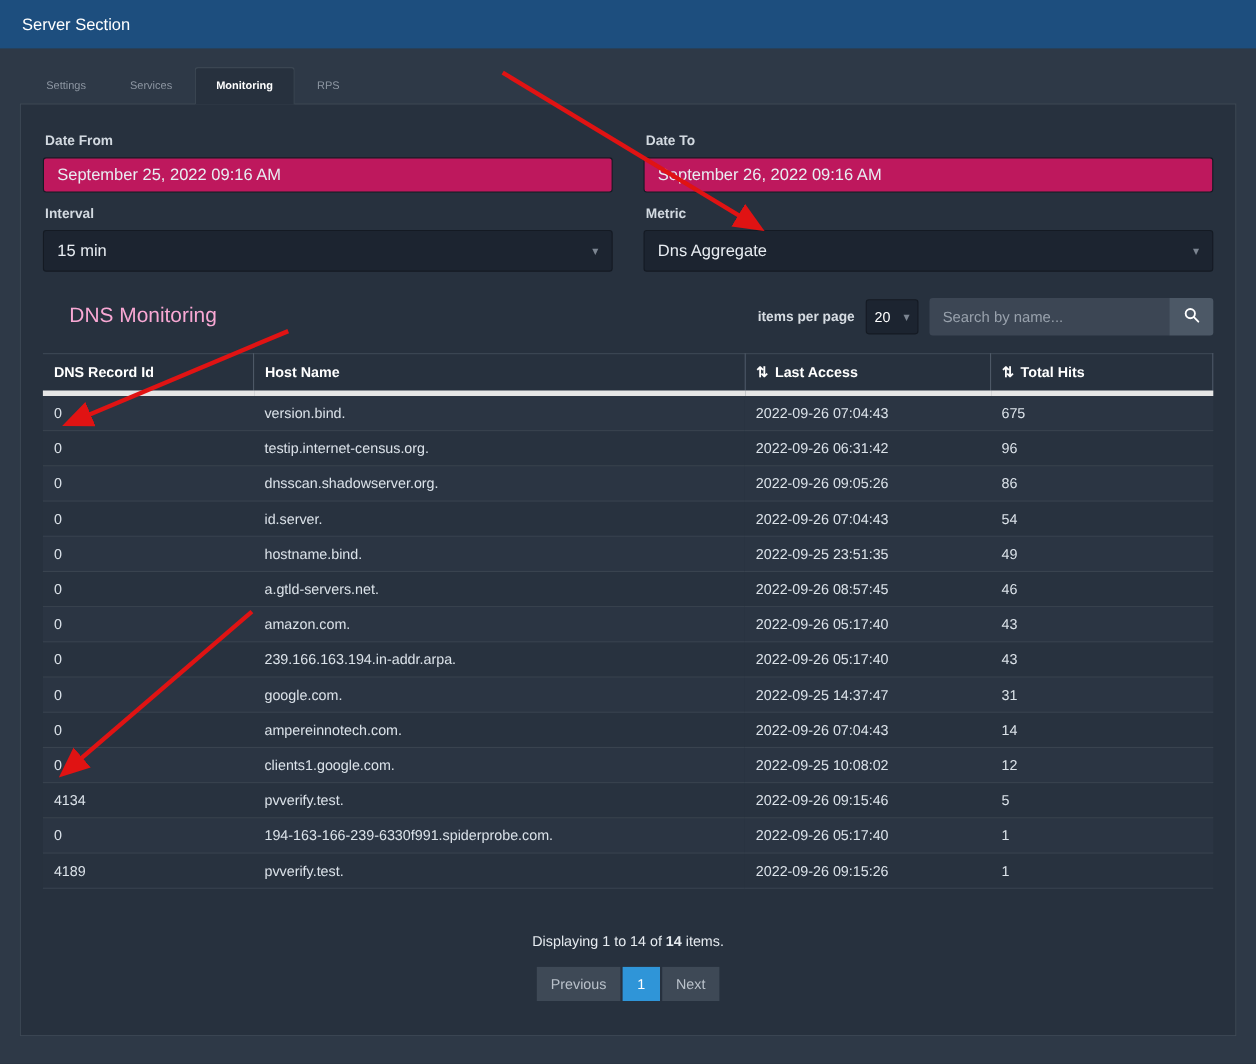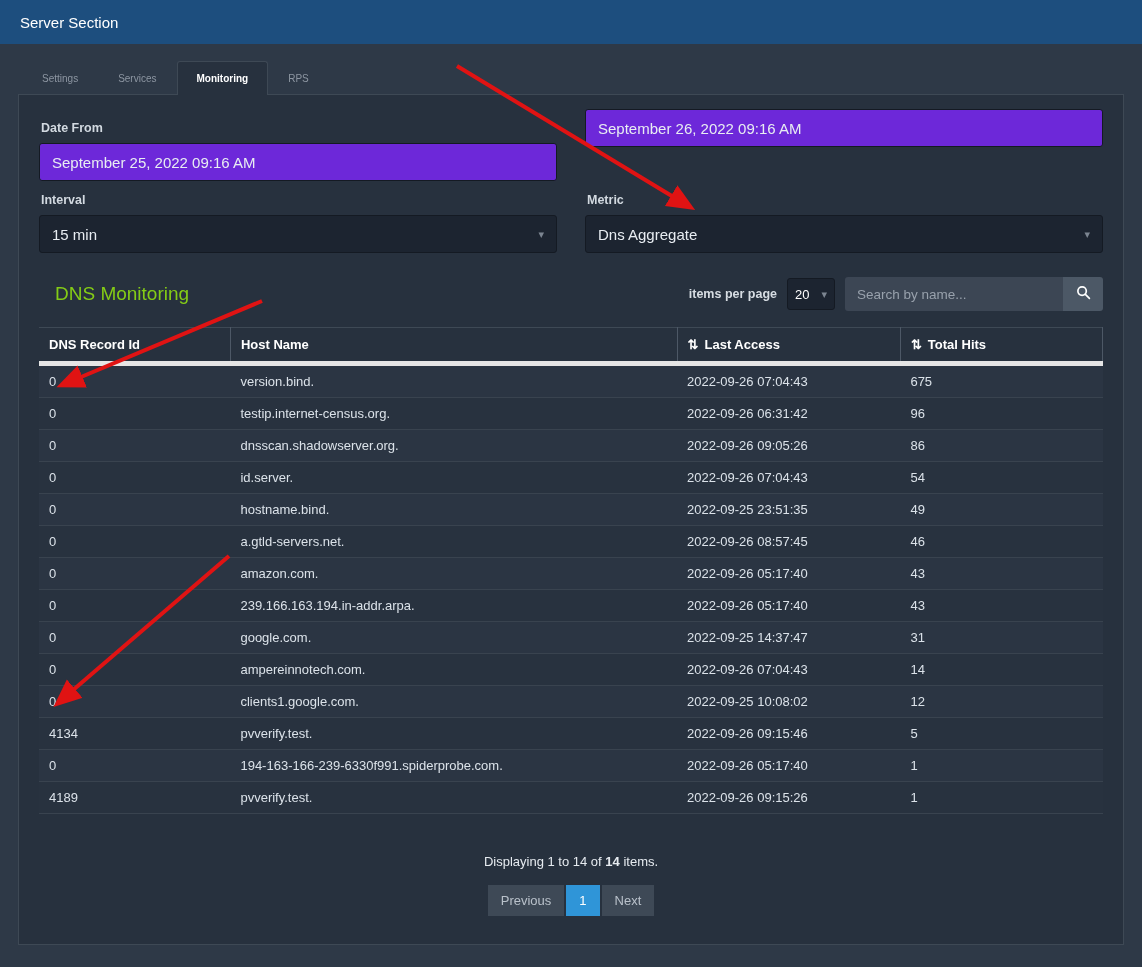--- a/index.html
+++ b/index.html
@@ -57,22 +57,22 @@
   }
   .field label {
     display: block;
     margin: 12px 2px 8px 2px;
     font-size: 12.5px;
     font-weight: bold;
     color: #d2d9e0;
   }
   .text-input {
     width: 100%;
-    height: 38px;
-    background: #6d28d9;
+    height: 32px;
+    background: #be185d;
     border: 1px solid #141a23;
     border-radius: 3px;
     color: #e8edf2;
     font-size: 15px;
     padding: 0 12px;
     font-family: "Liberation Sans", sans-serif;
   }
   .select {
     width: 100%;
     height: 38px;
@@ -89,24 +89,24 @@
   }
   .chev { color: #7c8591; font-size: 11px; }
   
   .section-header {
     margin-top: 24px;
     display: flex;
     align-items: center;
     justify-content: space-between;
   }
   .section-title {
-    margin-left: 16px;
+    margin-left: 24px;
     font-size: 19px;
     font-weight: normal;
-    color: #84cc16;
+    color: #f9a8d4;
   }
   .toolbar { display: flex; align-items: center; gap: 10px; }
   .pp-label { font-size: 12.5px; font-weight: bold; color: #d7dde3; }
   .pp-select {
     width: 48px; height: 32px;
     background: #1c2430;
     border: 1px solid #141a23;
     border-radius: 3px;
     color: #ffffff;
     font-size: 13px;
@@ -207,20 +207,21 @@
       <div class="tab">RPS</div>
     </div>
 
   <div class="panel">
     <div class="filter-grid">
       <div class="field">
         <label>Date From</label>
         <input class="text-input" type="text" value="September 25, 2022 09:16 AM" style="">
       </div>
       <div class="field">
+        <label>Date To</label>
         <input class="text-input" type="text" value="September 26, 2022 09:16 AM" style="">
       </div>
       <div class="field">
         <label>Interval</label>
         <div class="select">
           <span>15 min</span>
           <span class="chev">▾</span>
         </div>
       </div>
       <div class="field">

